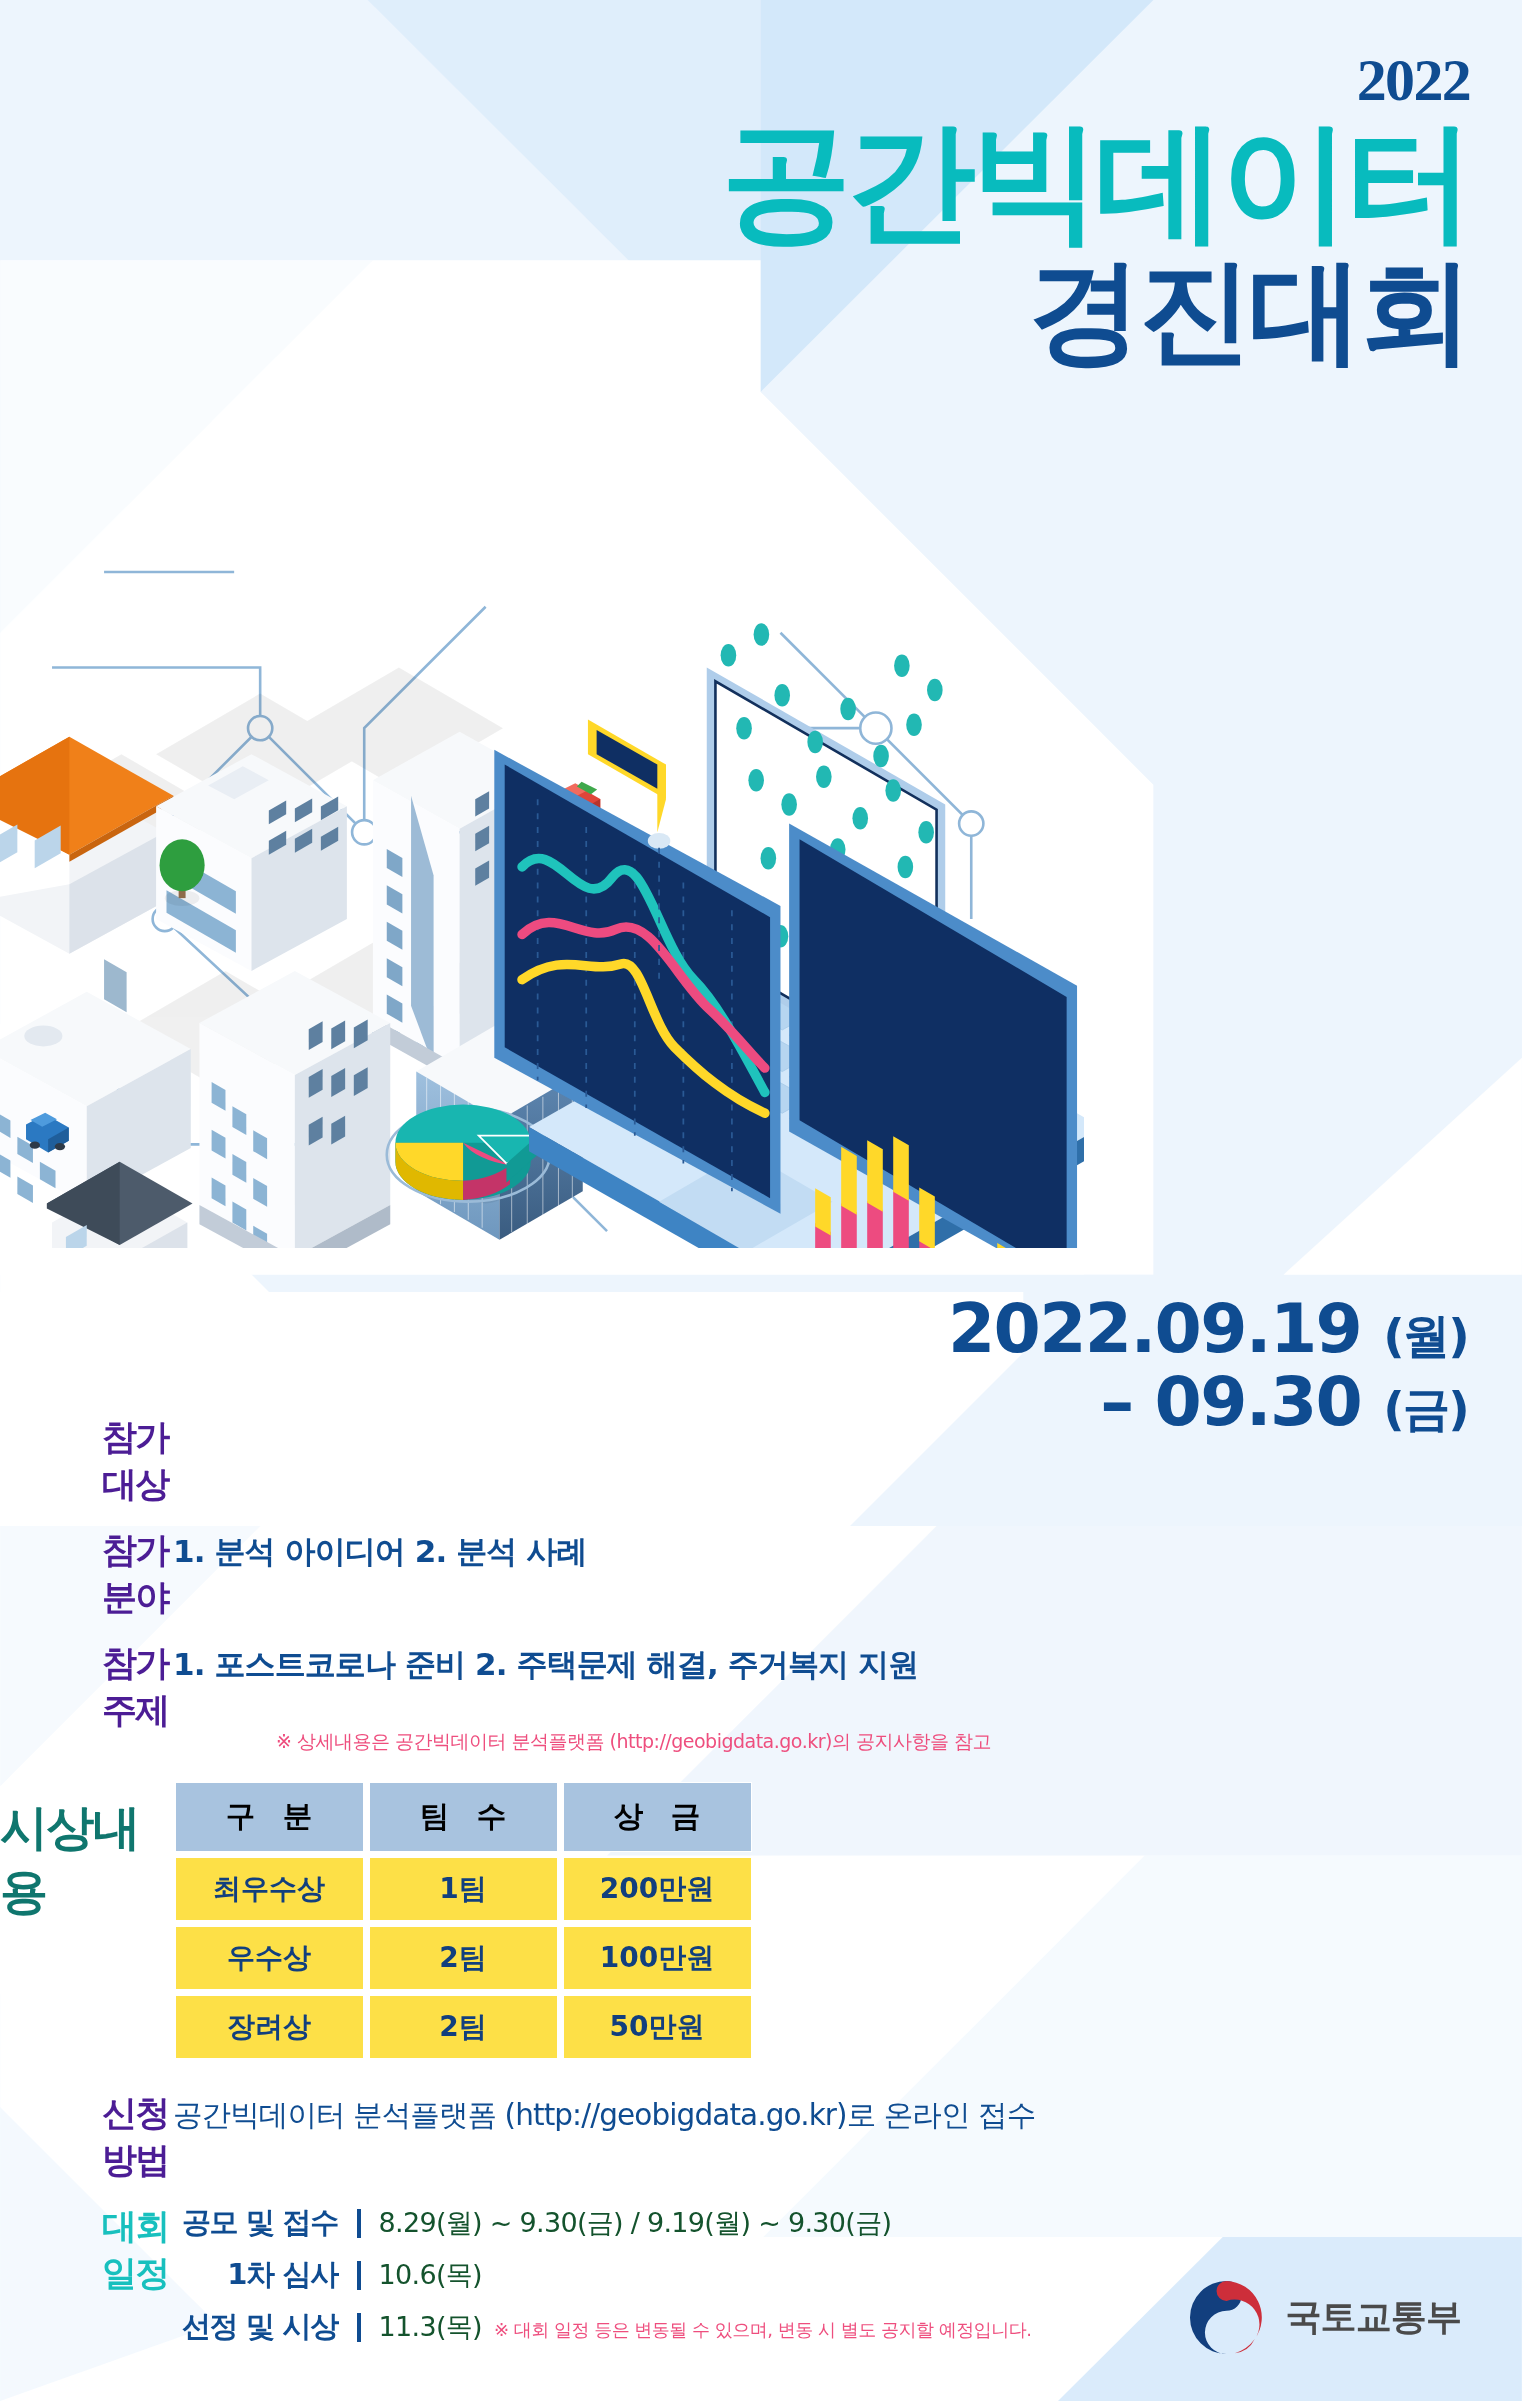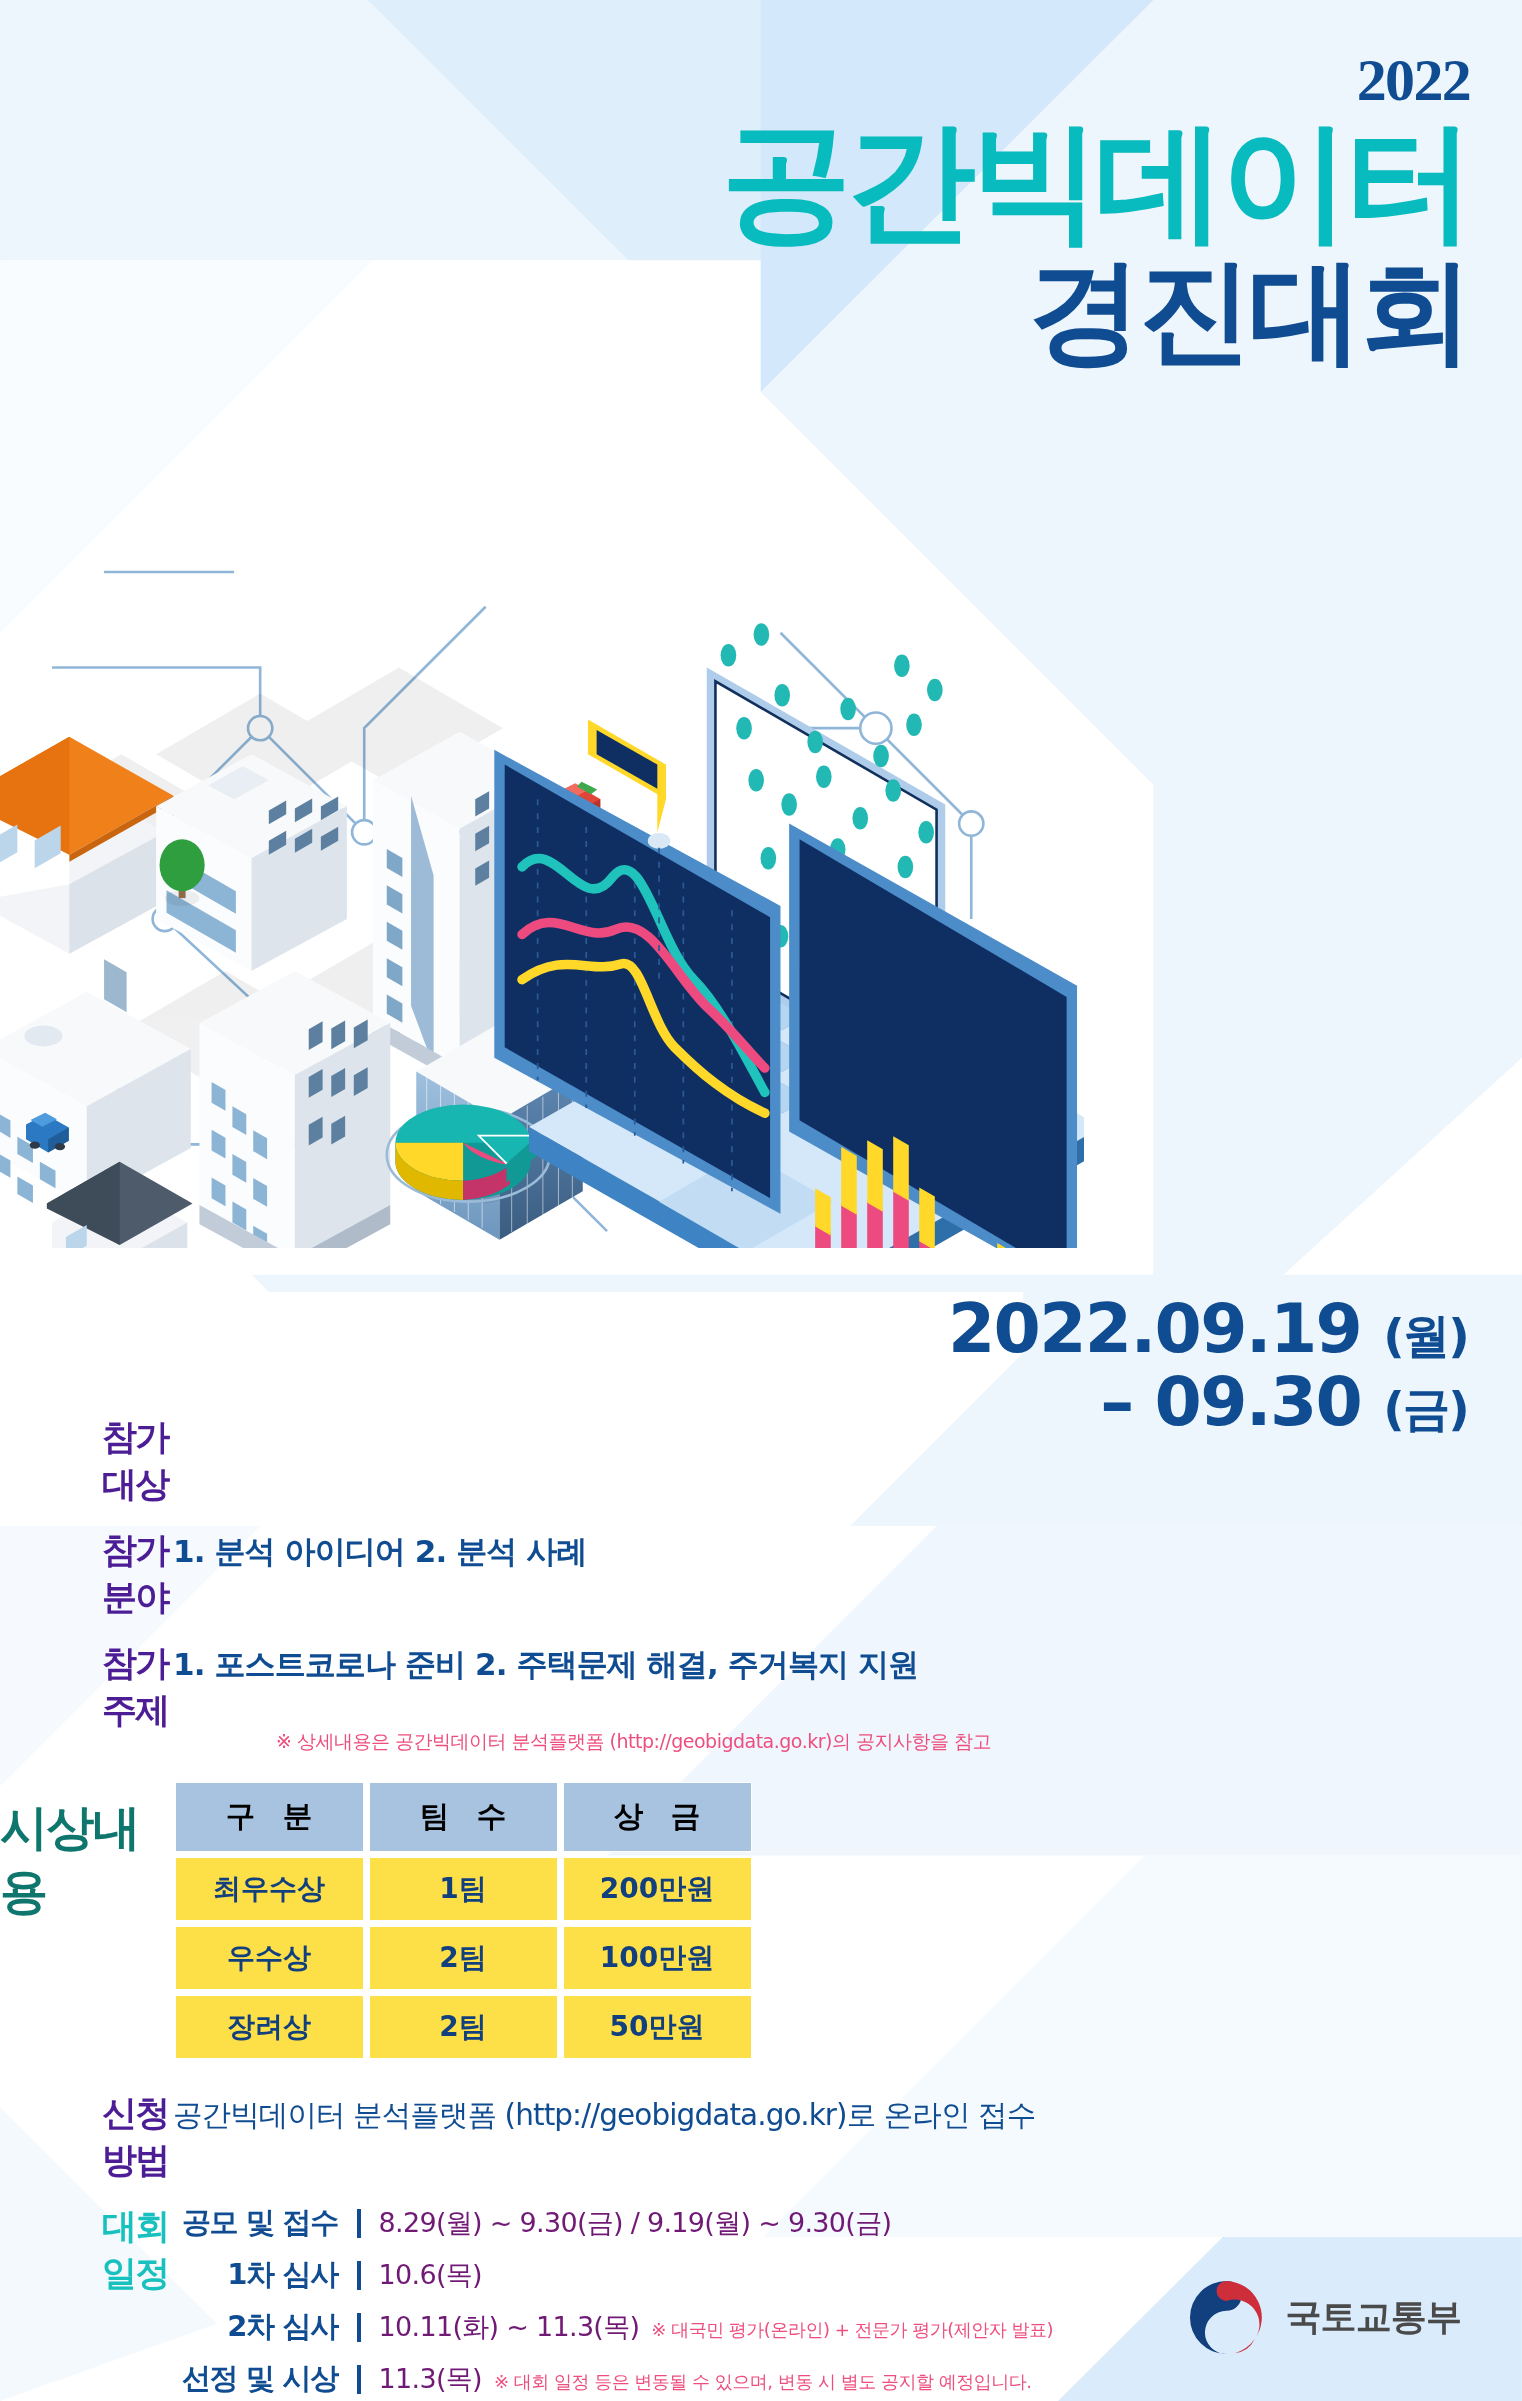--- a/index.html
+++ b/index.html
@@ -83,21 +83,21 @@
     color:#18C0BE; font-size:35px; font-weight:bold; letter-spacing:-1.7px;
     width:173px; flex:0 0 173px; padding-left:102px;
   }
   .sched-rows { flex:1; }
   .sched-row { display:flex; align-items:baseline; margin-bottom:12px; }
   .sched-name {
     color:#0F4C91; font-size:29px; font-weight:bold; letter-spacing:-1.3px;
     width:184px; text-align:right; padding-right:19px; flex:0 0 184px;
   }
   .bar { width:4.3px; height:29.5px; background:#0F4C91; margin-right:17.3px; align-self:center; }
-  .sched-val { color:#701a75; font-size:27px; letter-spacing:-0.7px; }
+  .sched-val { color:#14532d; font-size:27px; letter-spacing:-0.7px; }
   .sched-note { color:#EE4E7E; font-size:18px; letter-spacing:-0.5px; margin-left:12px; }
 
   
   .footer-logo {
     position:absolute; right:61px; bottom:42px;
     display:flex; align-items:center; gap:17.3px; z-index:7;
   }
   .logo-name { font-size:36px; color:#4A4A4A; font-weight:bold; letter-spacing:-0.9px; }
 </style>
 </head>
@@ -567,26 +567,20 @@
         <div class="sched-val">8.29(월) ~ 9.30(금)  / 9.19(월) ~ 9.30(금)</div>
         <div class="sched-note"></div>
       </div>
       <div class="sched-row">
         <div class="sched-name">1차 심사</div>
         <div class="bar"></div>
         <div class="sched-val">10.6(목)</div>
         <div class="sched-note"></div>
       </div>
       <div class="sched-row">
-        <div class="sched-name">2차 심사</div>
-        <div class="bar"></div>
-        <div class="sched-val">10.11(화) ~ 11.3(목)</div>
-        <div class="sched-note">※ 대국민 평가(온라인) + 전문가 평가(제안자 발표)</div>
-      </div>
-      <div class="sched-row">
         <div class="sched-name">선정 및 시상</div>
         <div class="bar"></div>
         <div class="sched-val">11.3(목)</div>
         <div class="sched-note">※ 대회 일정 등은 변동될 수 있으며, 변동 시 별도 공지할 예정입니다.</div>
       </div>
     </div>
   </div>
 
 </div>
 

